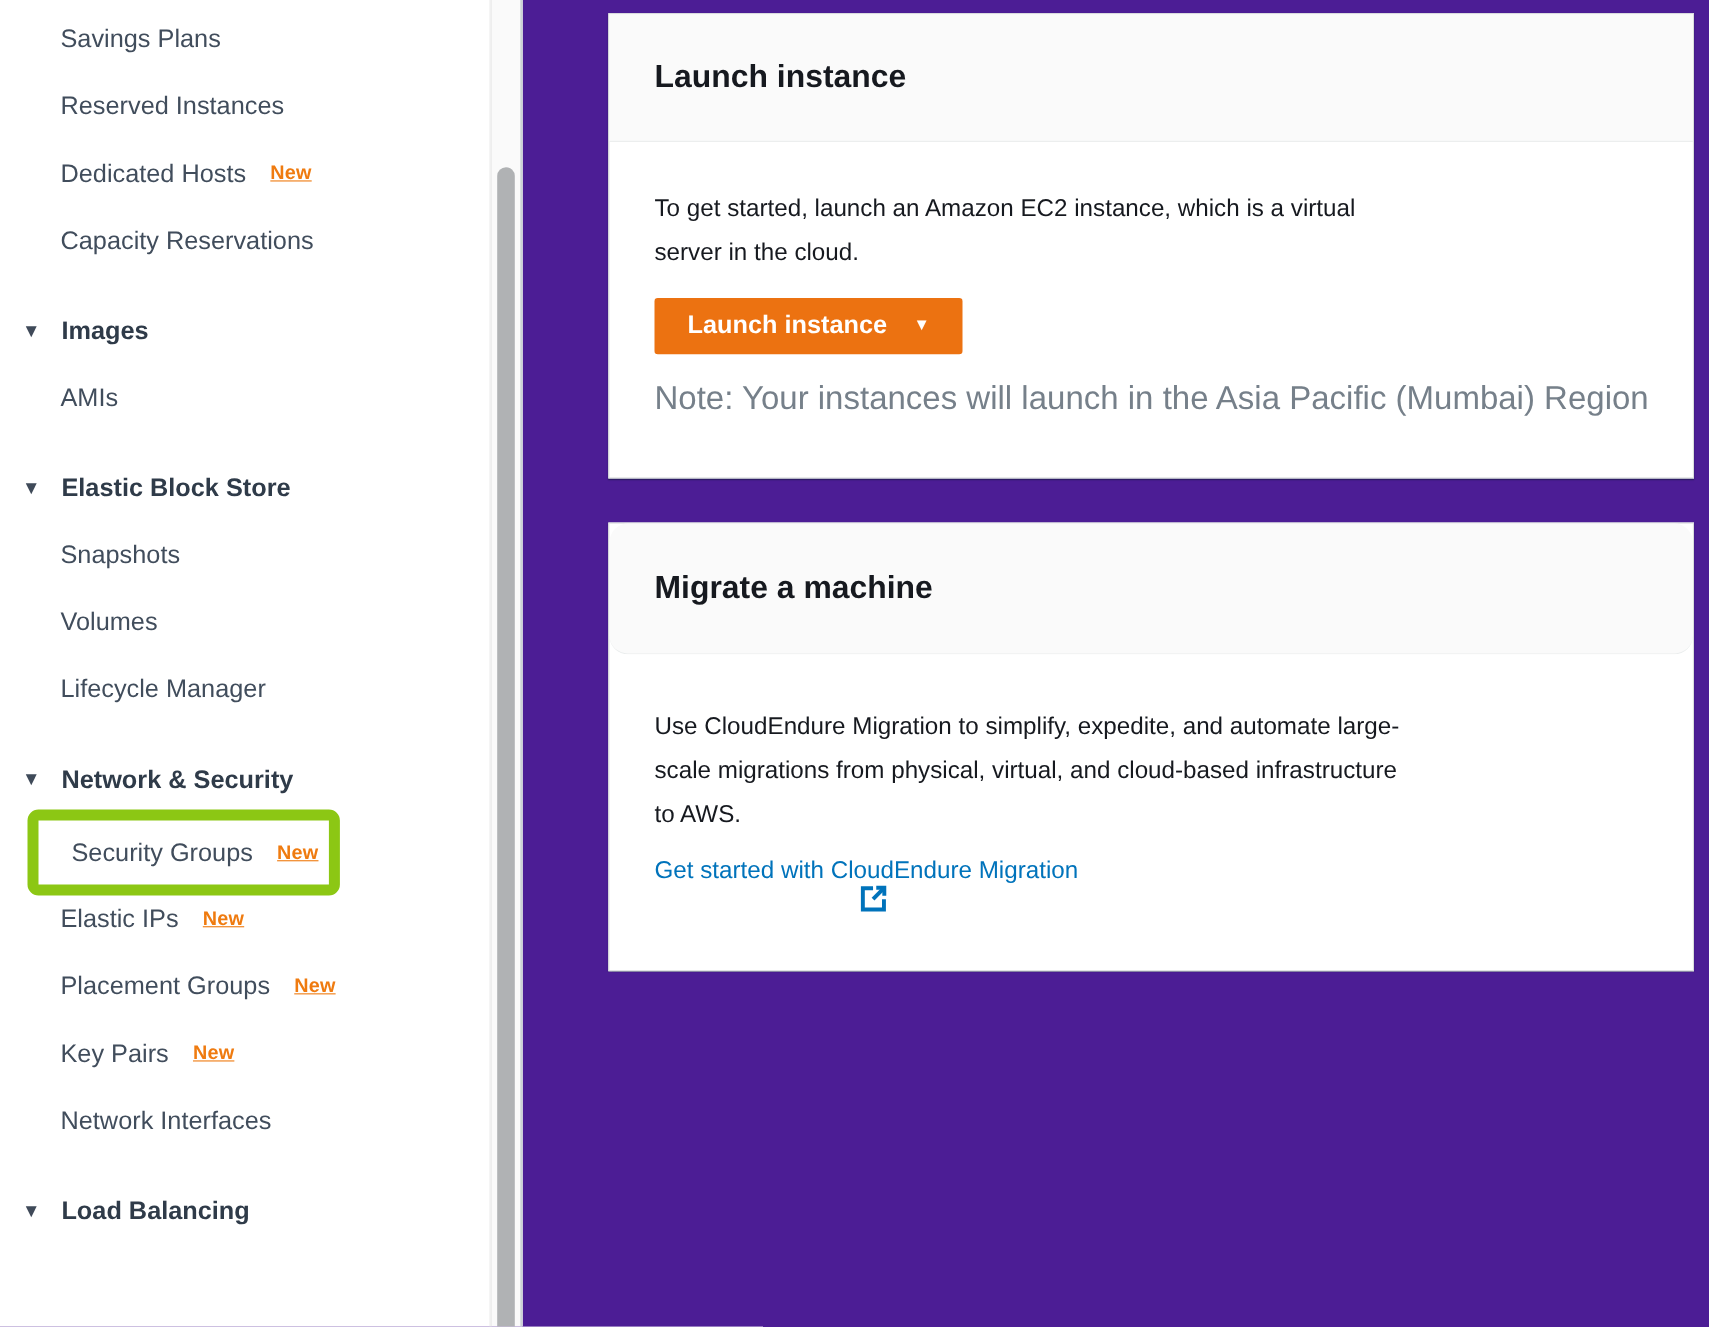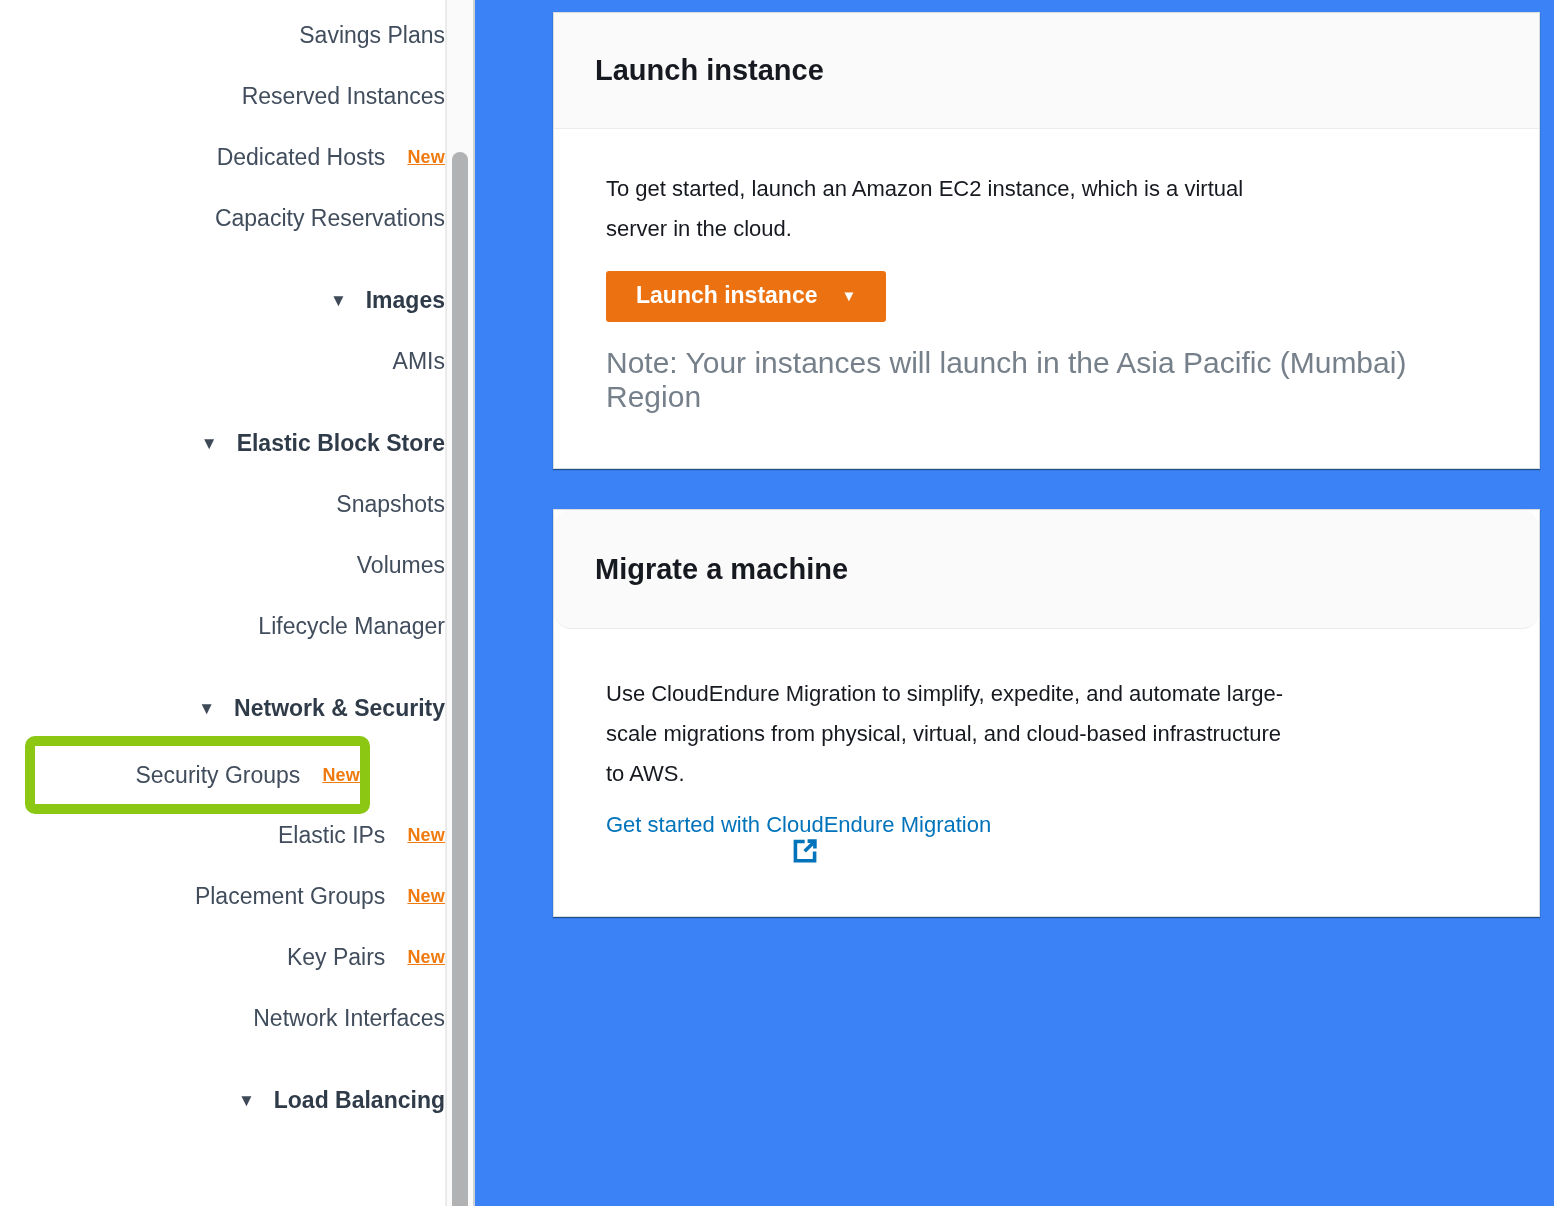--- a/index.html
+++ b/index.html
@@ -12,69 +12,69 @@
 
   
   .sidebar {
     width:446px; min-width:446px; height:1206px;
     background:#ffffff; padding-top:5px;
     border-right:1px solid #ececec;
     overflow:hidden;
   }
   .nav-item, .nav-header-row {
     height:61px; display:flex; align-items:center;
-    font-size:23px; color:#414d5c; cursor:pointer;justify-content:flex-end;
+    font-size:23px; color:#414d5c; cursor:pointer;
   }
   .nav-item { padding-left:55px; }
   .nav-header-row { padding-left:20px; margin-top:21px; font-weight:700; color:#2f3b49; }
   .nav-header-row .caret {
     font-size:17px; color:#3f4a59; margin-right:19px; line-height:1;
   }
   .new-badge {
     color:#ef7b10; font-weight:700; font-size:18px; margin-left:22px;
     letter-spacing:.2px;
     text-decoration:underline;
   }
   .highlight-box {
-    margin:-3px 0 -9px 25px; width:345px; height:78px;
+    margin:-3px 0 -9px 25px; width:284px; height:78px;
     border:10px solid #8cc714; border-radius:10px; background:#ffffff;
     display:flex; align-items:center;
   }
   .highlight-box .nav-item { padding-left:30px; height:100%; width:100%; }
 
   
   .scroll-gutter {
     width:29px; min-width:29px; height:1206px; position:relative;
     background:#fafafa;
     border-left:1px solid #e9e9e9;
     border-right:2px solid #ccd1d4;
   }
   .scroll-thumb {
     position:absolute; left:5px; width:16px; top:152px; bottom:-12px;
     background:#b0b2b4; border-radius:9px;
   }
 
   
   .main {
-    flex:1; background:#3b82f6; height:1206px;
+    flex:1; background:#4c1d95; height:1206px;
     padding:12px 14px 0 78px; overflow:hidden;
   }
   .card {
     background:#ffffff;
     border:1px solid #d9dddd;
     box-shadow:0 1px 1px 0 rgba(0,28,36,.5);
     margin-bottom:40px;
   }
   .card-header {
     background:#fafafa; border-bottom:1px solid #eaeded;
     padding:0 42px 0 41px; height:116px;
     display:flex; align-items:center; justify-content:space-between;
   }
   .card-title { font-size:29px; font-weight:700; color:#16191f; }
-  .card-body { padding:40px 40px 54px 41px;margin-left:11px; }
+  .card-body { padding:40px 40px 54px 41px; }
   .body-text {
     font-size:22px; line-height:40px; color:#16191f; white-space:pre-line;
   }
 
   
   .launch-btn {
     margin-top:22px; display:inline-flex; align-items:center;
     background:#ec7211; color:#ffffff; border:none; border-radius:3px;
     font-family:inherit; font-size:23px; font-weight:700;
     padding:11px 30px 13px 30px; cursor:pointer;

